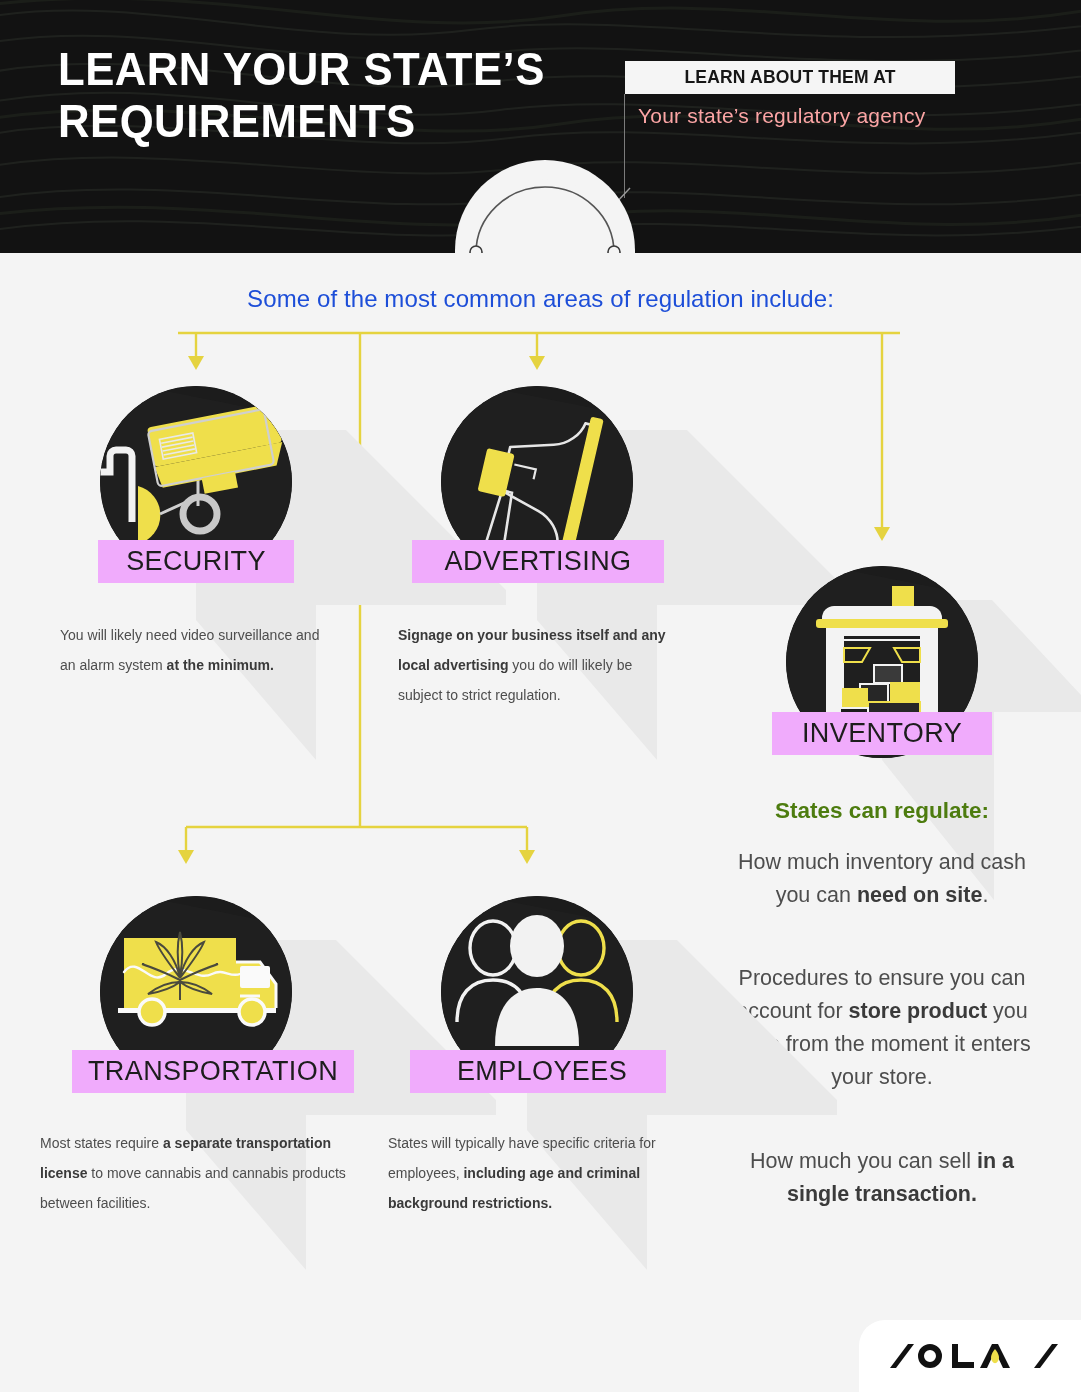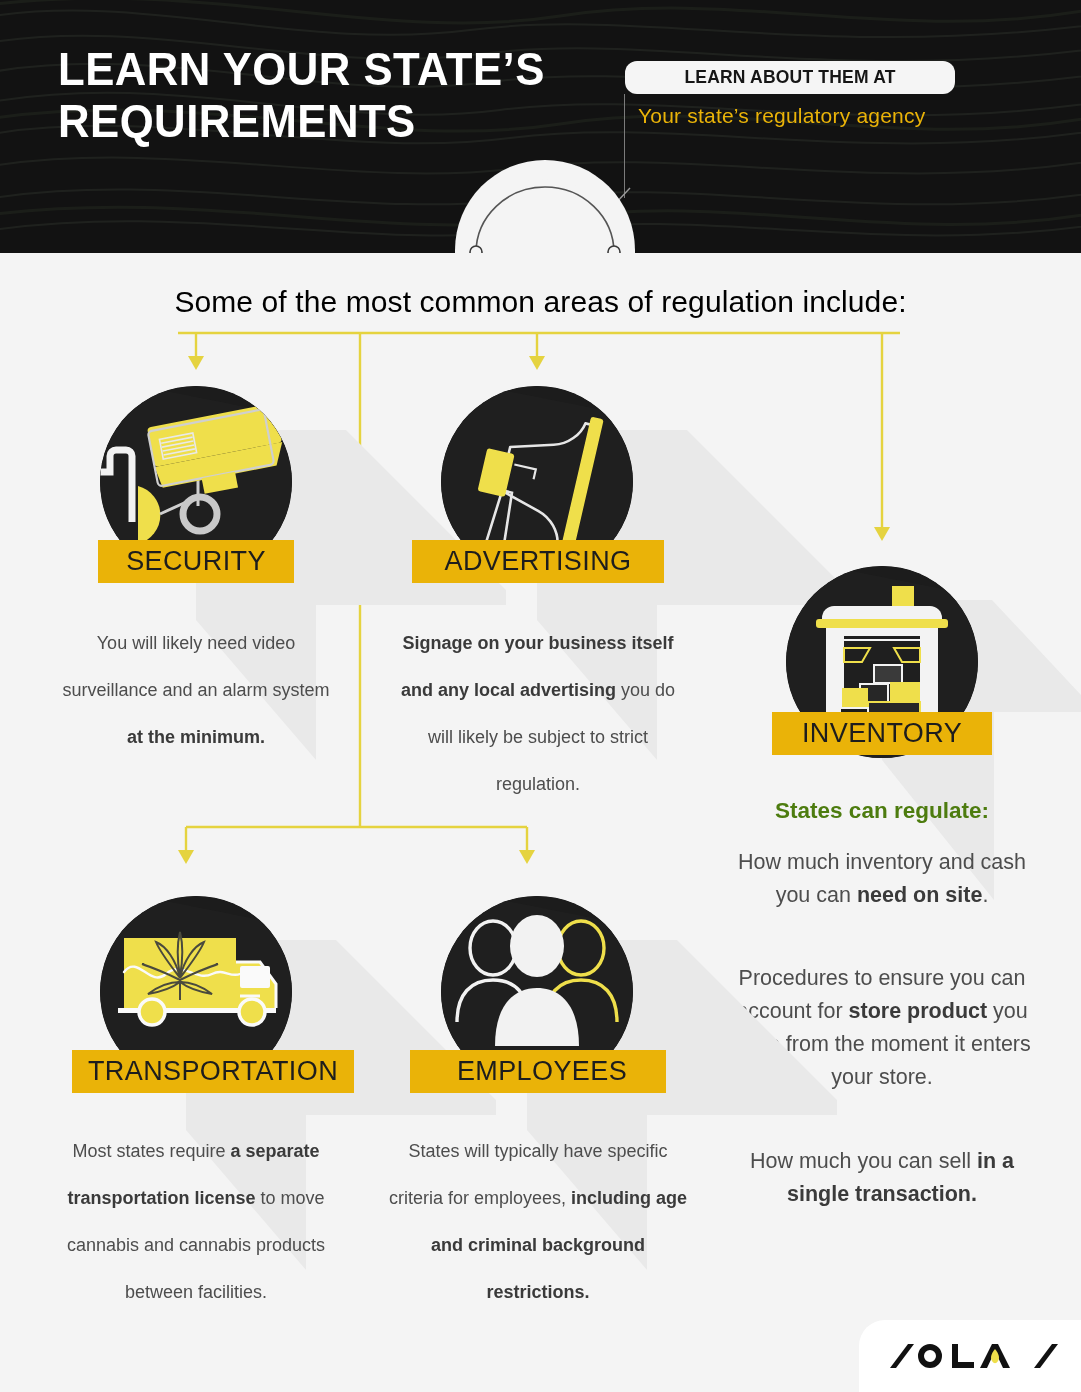--- a/index.html
+++ b/index.html
@@ -21,62 +21,62 @@
     position:absolute; left:58px; top:43px; width:560px;
     color:#ffffff; font-size:47px; line-height:52px;
     font-weight:700; letter-spacing:.5px;
     font-family:"Liberation Sans", sans-serif;
     transform: scaleX(.93); transform-origin: left top;
   }
   .badge {
     position:absolute; left:625px; top:61px; width:330px; height:33px;
     background:#f5f5f5; color:#161616;
     font-size:17.5px; font-weight:700; letter-spacing:.2px;
-    display:flex; align-items:center; justify-content:center;border-radius:12px;
+    display:flex; align-items:center; justify-content:center;
   }
   .badge-sub {
     position:absolute; left:638px; top:104px; width:340px;
-    color:#eab308; font-size:21px; letter-spacing:.2px;
+    color:#fca5a5; font-size:21px; letter-spacing:.2px;
   }
   .badge-stem {
     position:absolute; left:624px; top:94px; width:1px; height:104px;
     background:#7b7b7b;
   }
   .badge-lead {
     position:absolute; left:592px; top:186px; width:40px; height:40px;
   }
   .arch-wrap { position:absolute; left:455px; top:160px; width:180px; height:95px; }
 
   
   .intro {
     position:absolute; left:0; top:285px; width:1081px;
-    text-align:center; color:#000000;
-    font-size:30px; letter-spacing:.1px;
+    text-align:center; color:#1d4ed8;
+    font-size:24px; letter-spacing:.1px;
   }
 
   
   .conn { position:absolute; left:0; top:0; width:1081px; height:1392px; pointer-events:none; }
 
   
   .card { position:absolute; }
   .disc {
     position:absolute; border-radius:50%; background:#1c1c1c;
     overflow:hidden;
   }
   .disc svg { position:absolute; left:0; top:0; }
   .shadow-tri { position:absolute; }
   .label {
-    position:absolute; background:#eab308; color:#1d1d1d;
+    position:absolute; background:#f0abfc; color:#1d1d1d;
     display:flex; align-items:center; justify-content:center;
     font-size:27px; letter-spacing:.4px; font-weight:400;
     height:43px;
   }
   .body {
-    position:absolute; text-align:center; color:#4d4d4d;
-    font-size:18px; line-height:47px;
+    position:absolute; text-align:left; color:#4d4d4d;
+    font-size:14px; line-height:30px;
   }
   .body b { color:#3a3a3a; font-weight:700; }
 
   
   .inv-head {
     position:absolute; text-align:center; color:#4d7c0f;
     font-size:22.5px; font-weight:700;
   }
   .inv-body { position:absolute; text-align:center; color:#4d4d4d; font-size:21.5px; line-height:33px; }
   .inv-body b { color:#3a3a3a; font-weight:700; }

